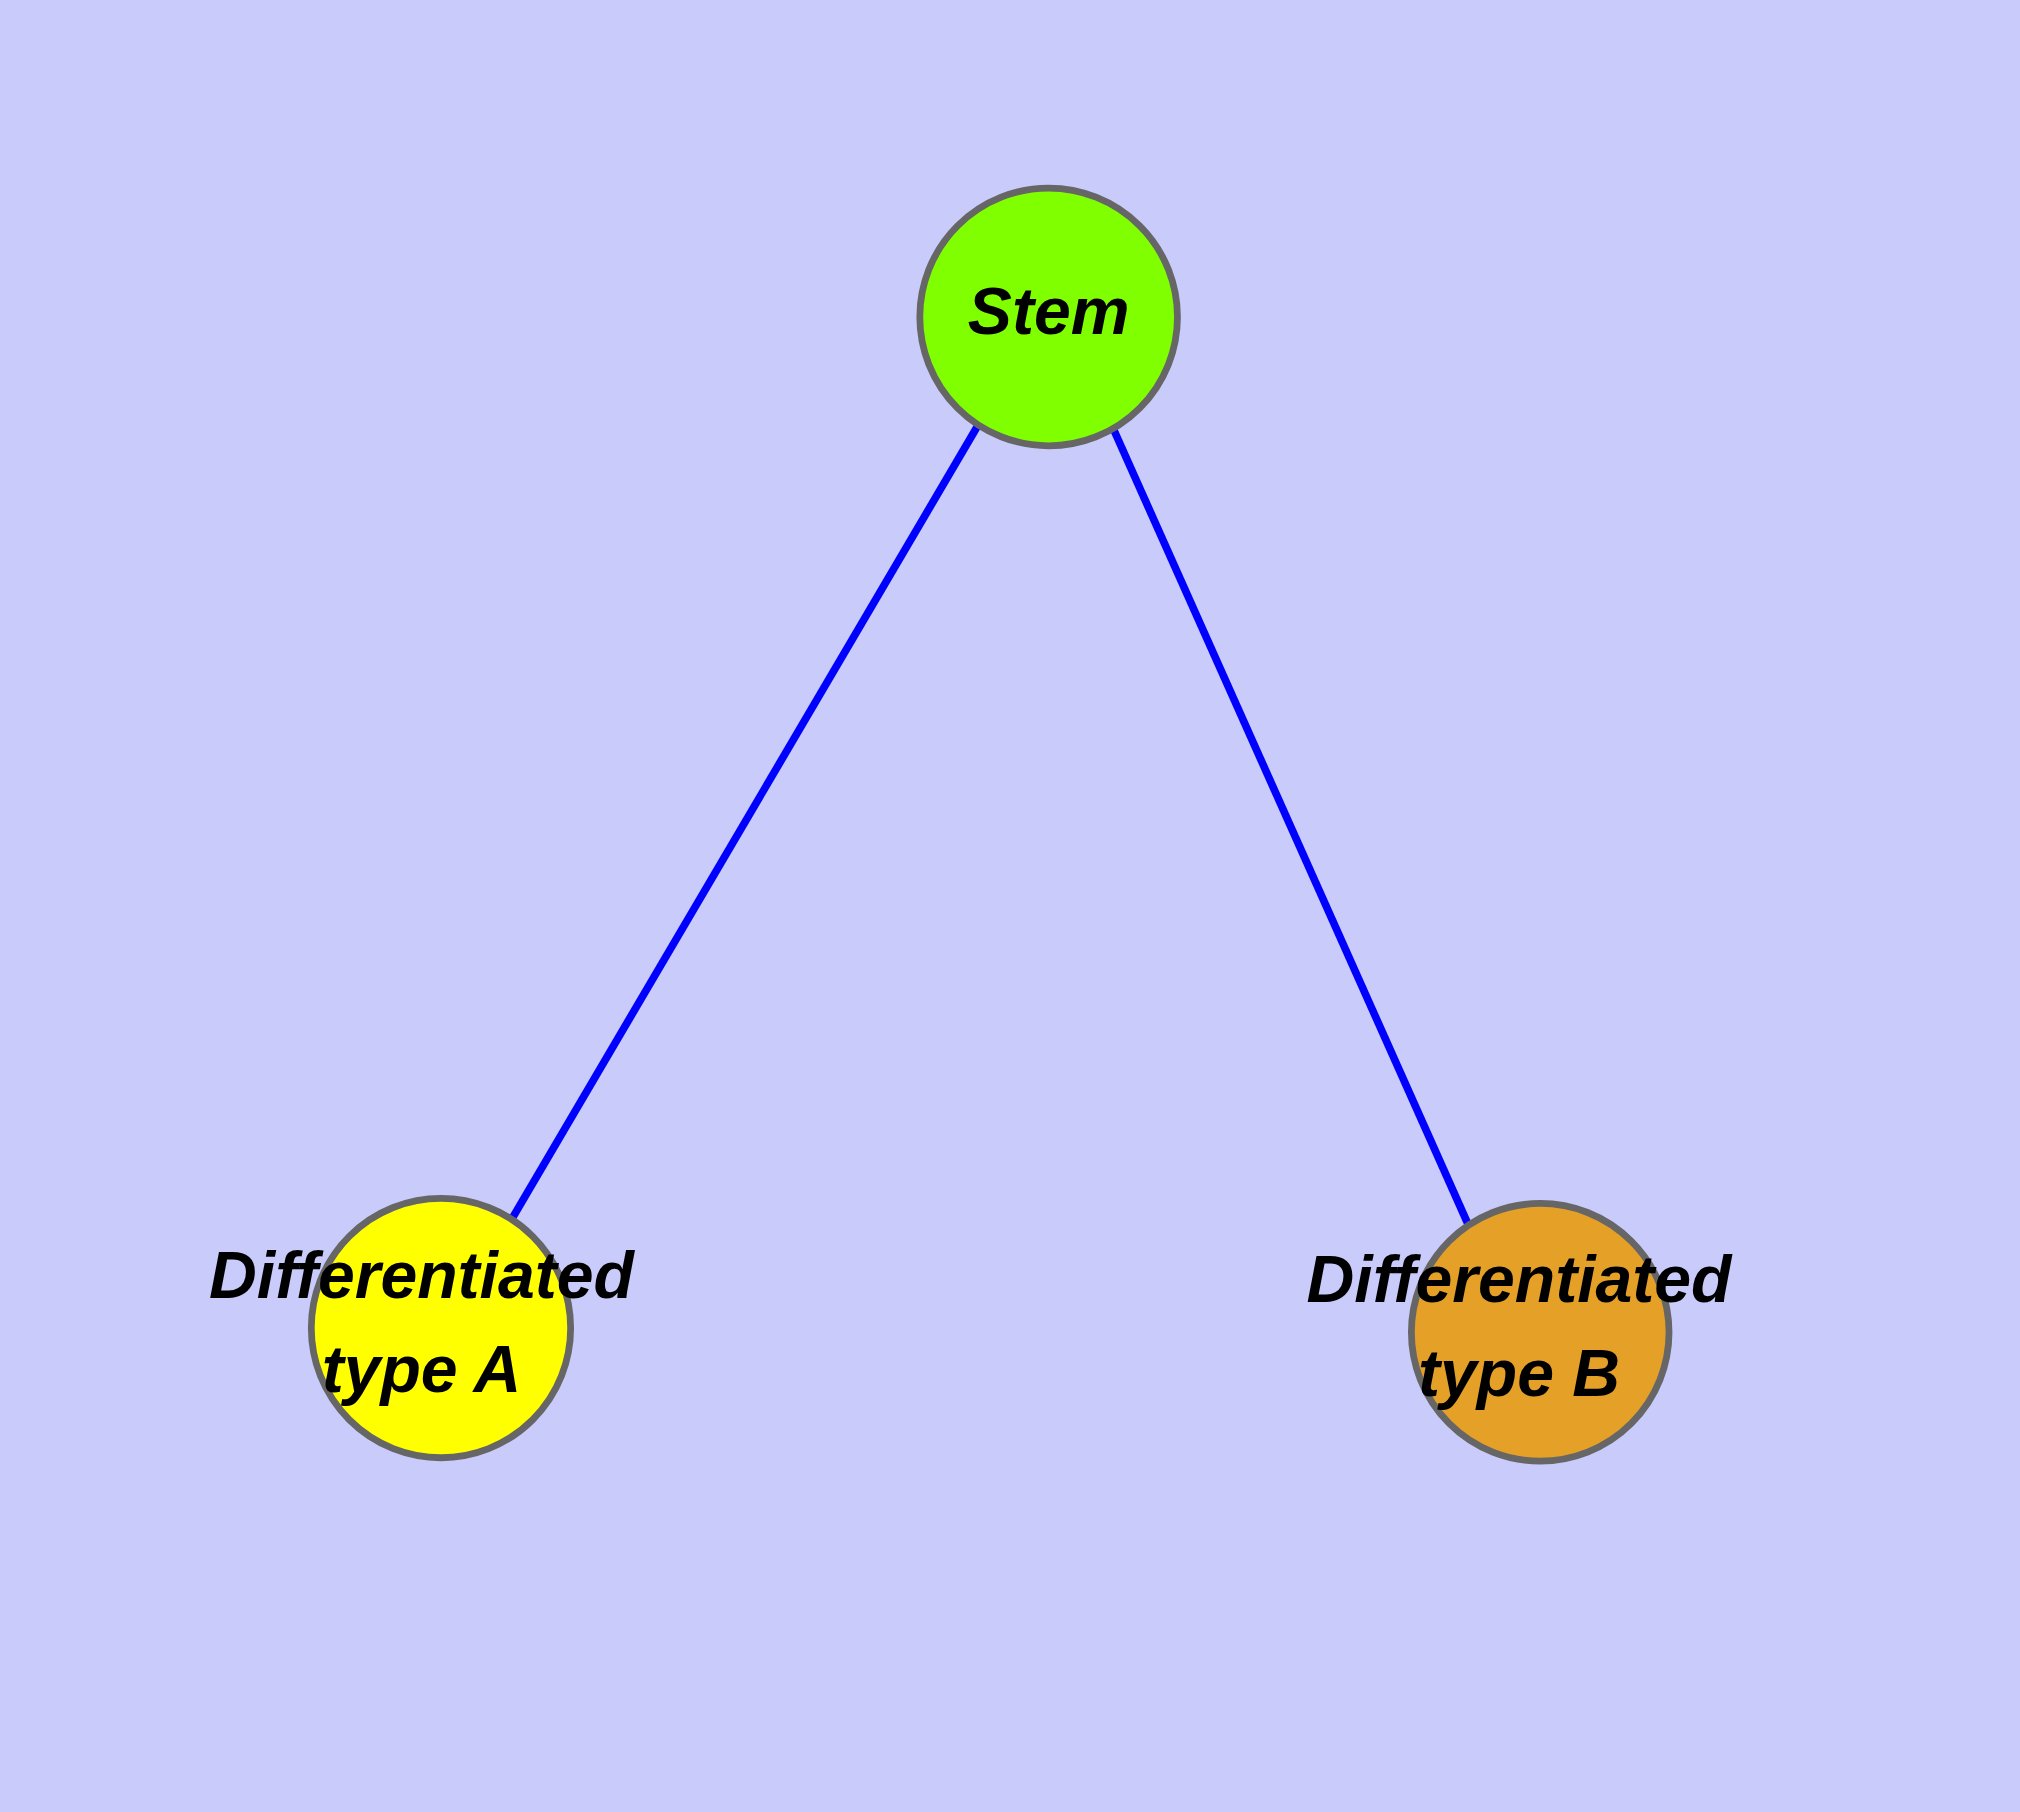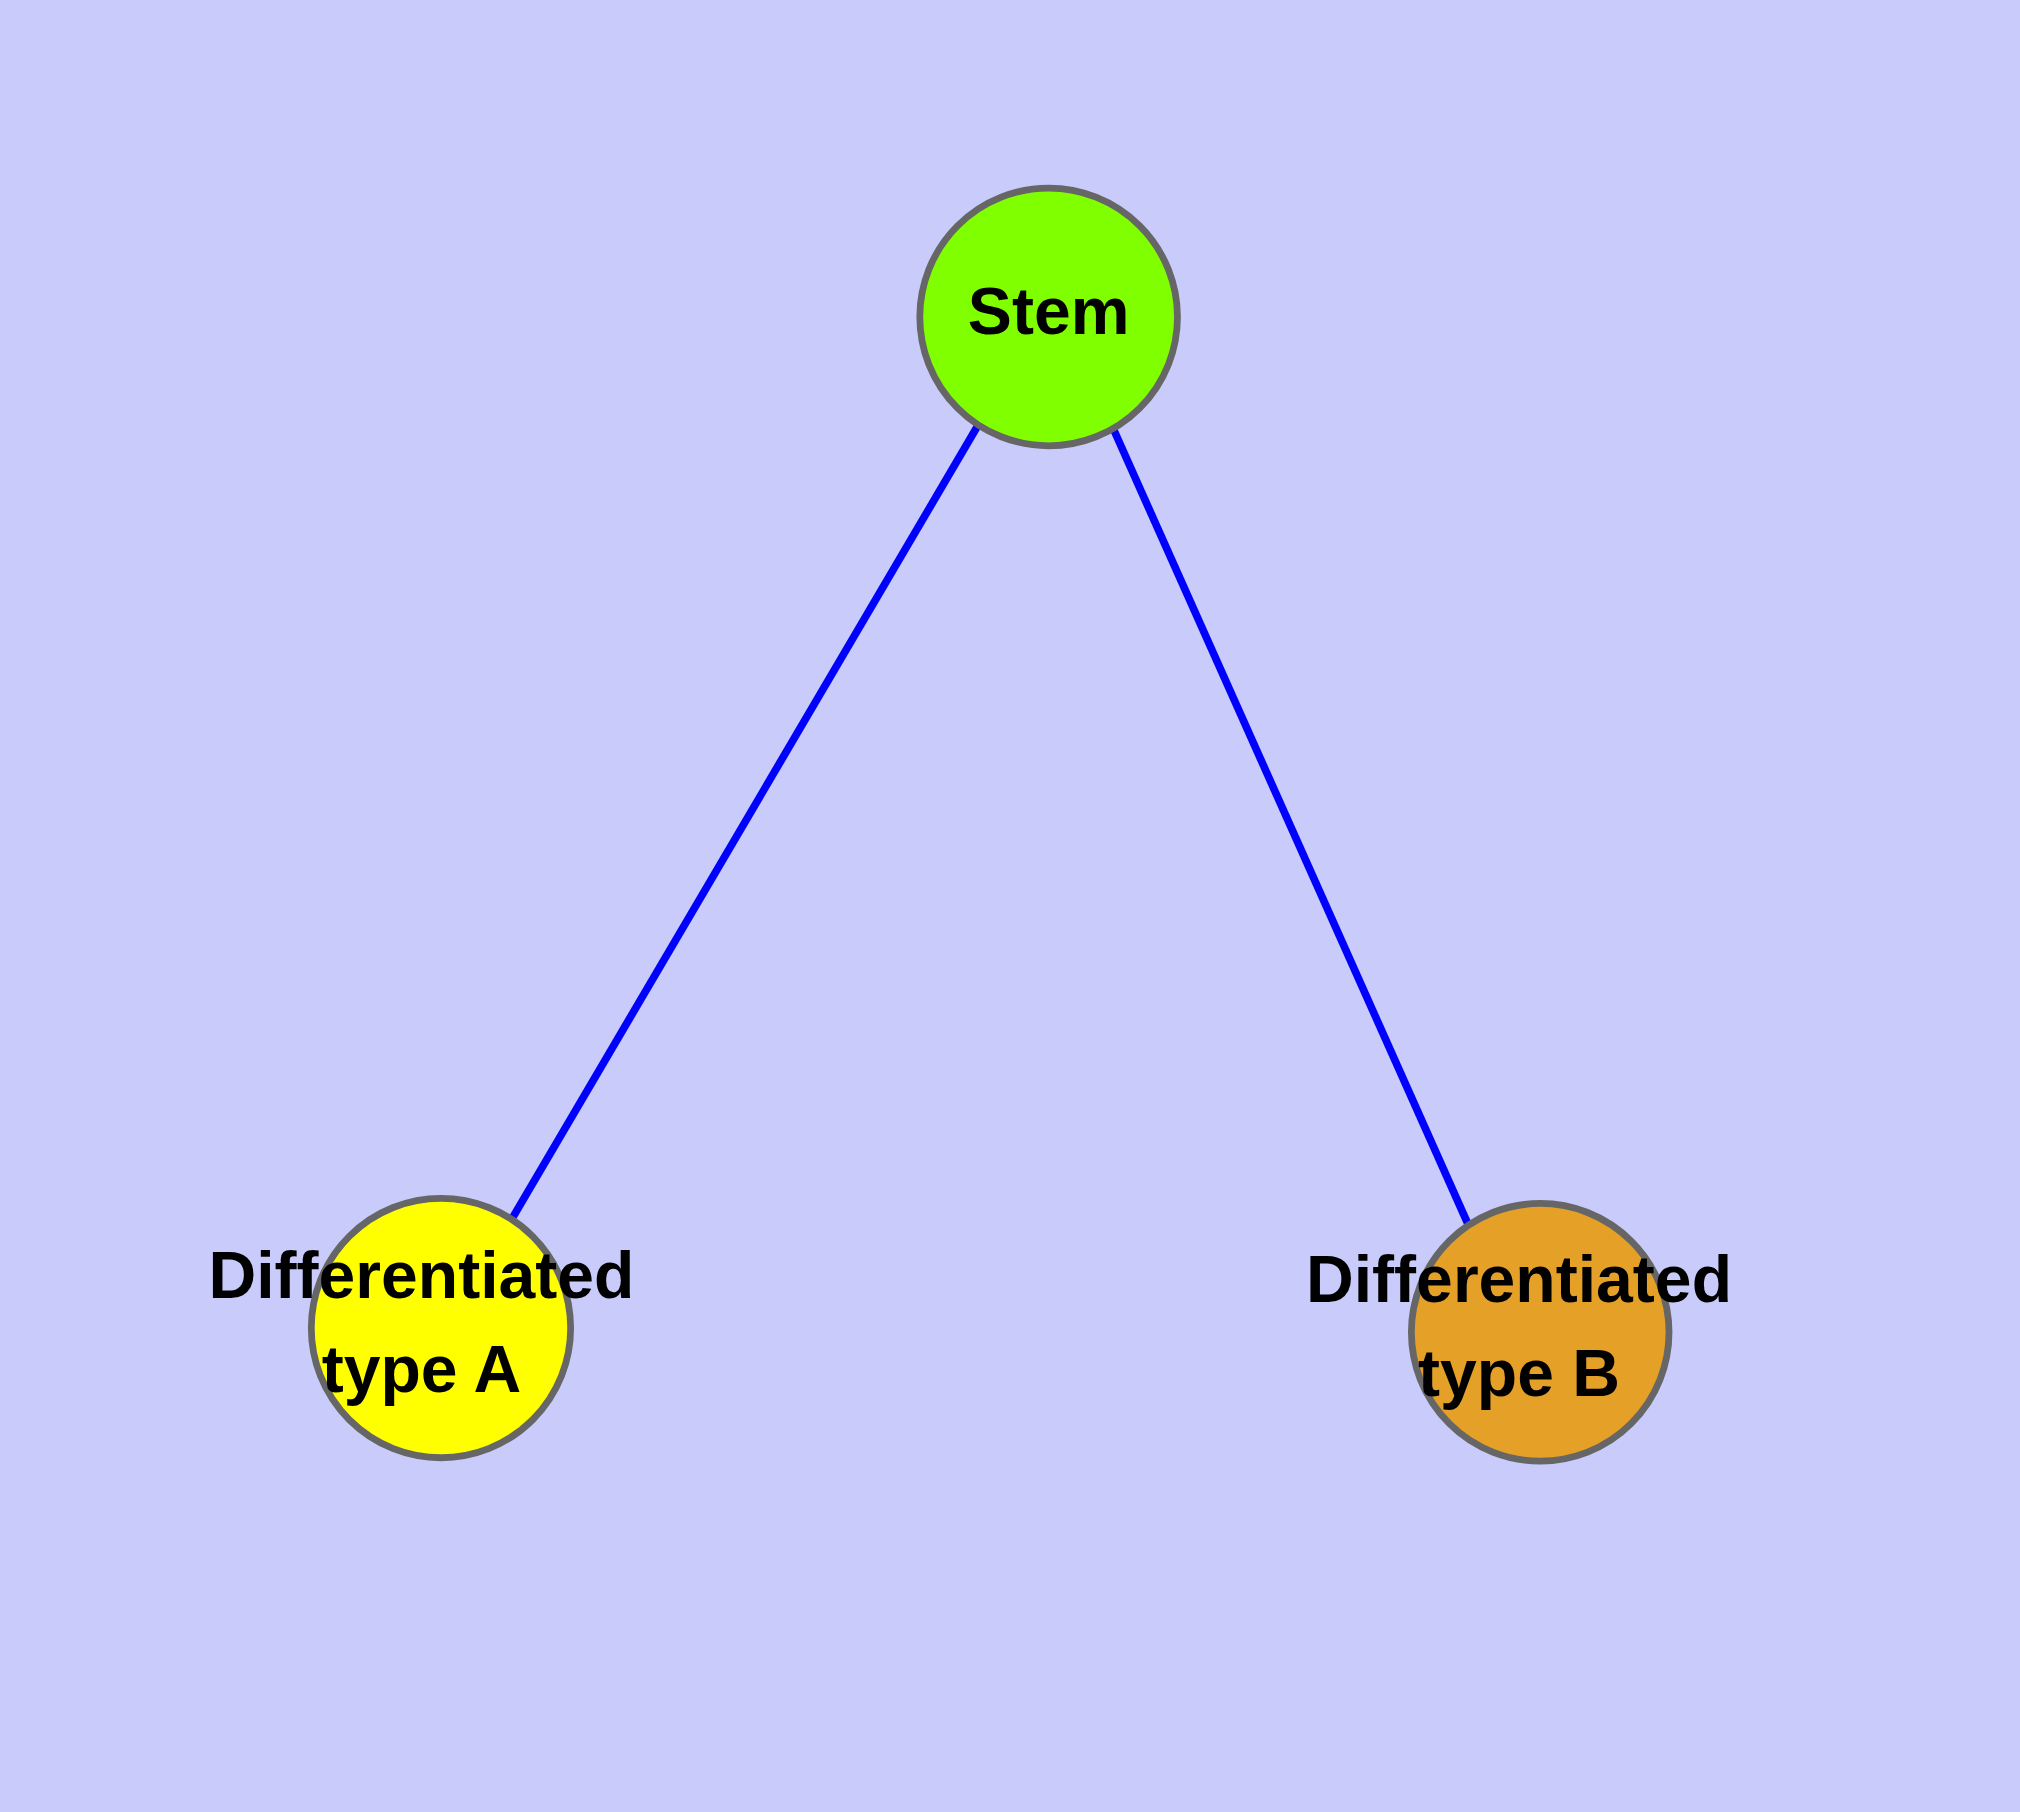--- a/index.html
+++ b/index.html
@@ -29,21 +29,21 @@
     font-family: "Liberation Sans", sans-serif;
     font-weight: bold;
     fill: #000000;
     text-anchor: middle;
     dominant-baseline: middle;
   }
 </style>
 </head>
 <body>
 
-<div id="canvas" style="background: rgb(201, 203, 250); width: 2021px; height: 1812px;">
+<div id="canvas" style="background: rgb(201, 203, 250); width: 2021px; height: 1812px; font-style: italic;">
   <svg id="graph-svg" viewBox="0 0 2384 2138" xmlns="http://www.w3.org/2000/svg">
 
     <g>
       <line class="edge" x1="1153" y1="503" x2="602" y2="1441" stroke="#0000ff" stroke-width="9" stroke-linecap="butt"></line>
       <line class="edge" x1="1312" y1="503" x2="1733" y2="1447" stroke="#0000ff" stroke-width="9" stroke-linecap="butt"></line>
     </g>
 
     <g>
       <g>
         <circle class="node-circle" cx="1237" cy="374" r="152" fill="#80ff00" stroke="#666666" stroke-width="8"></circle>

